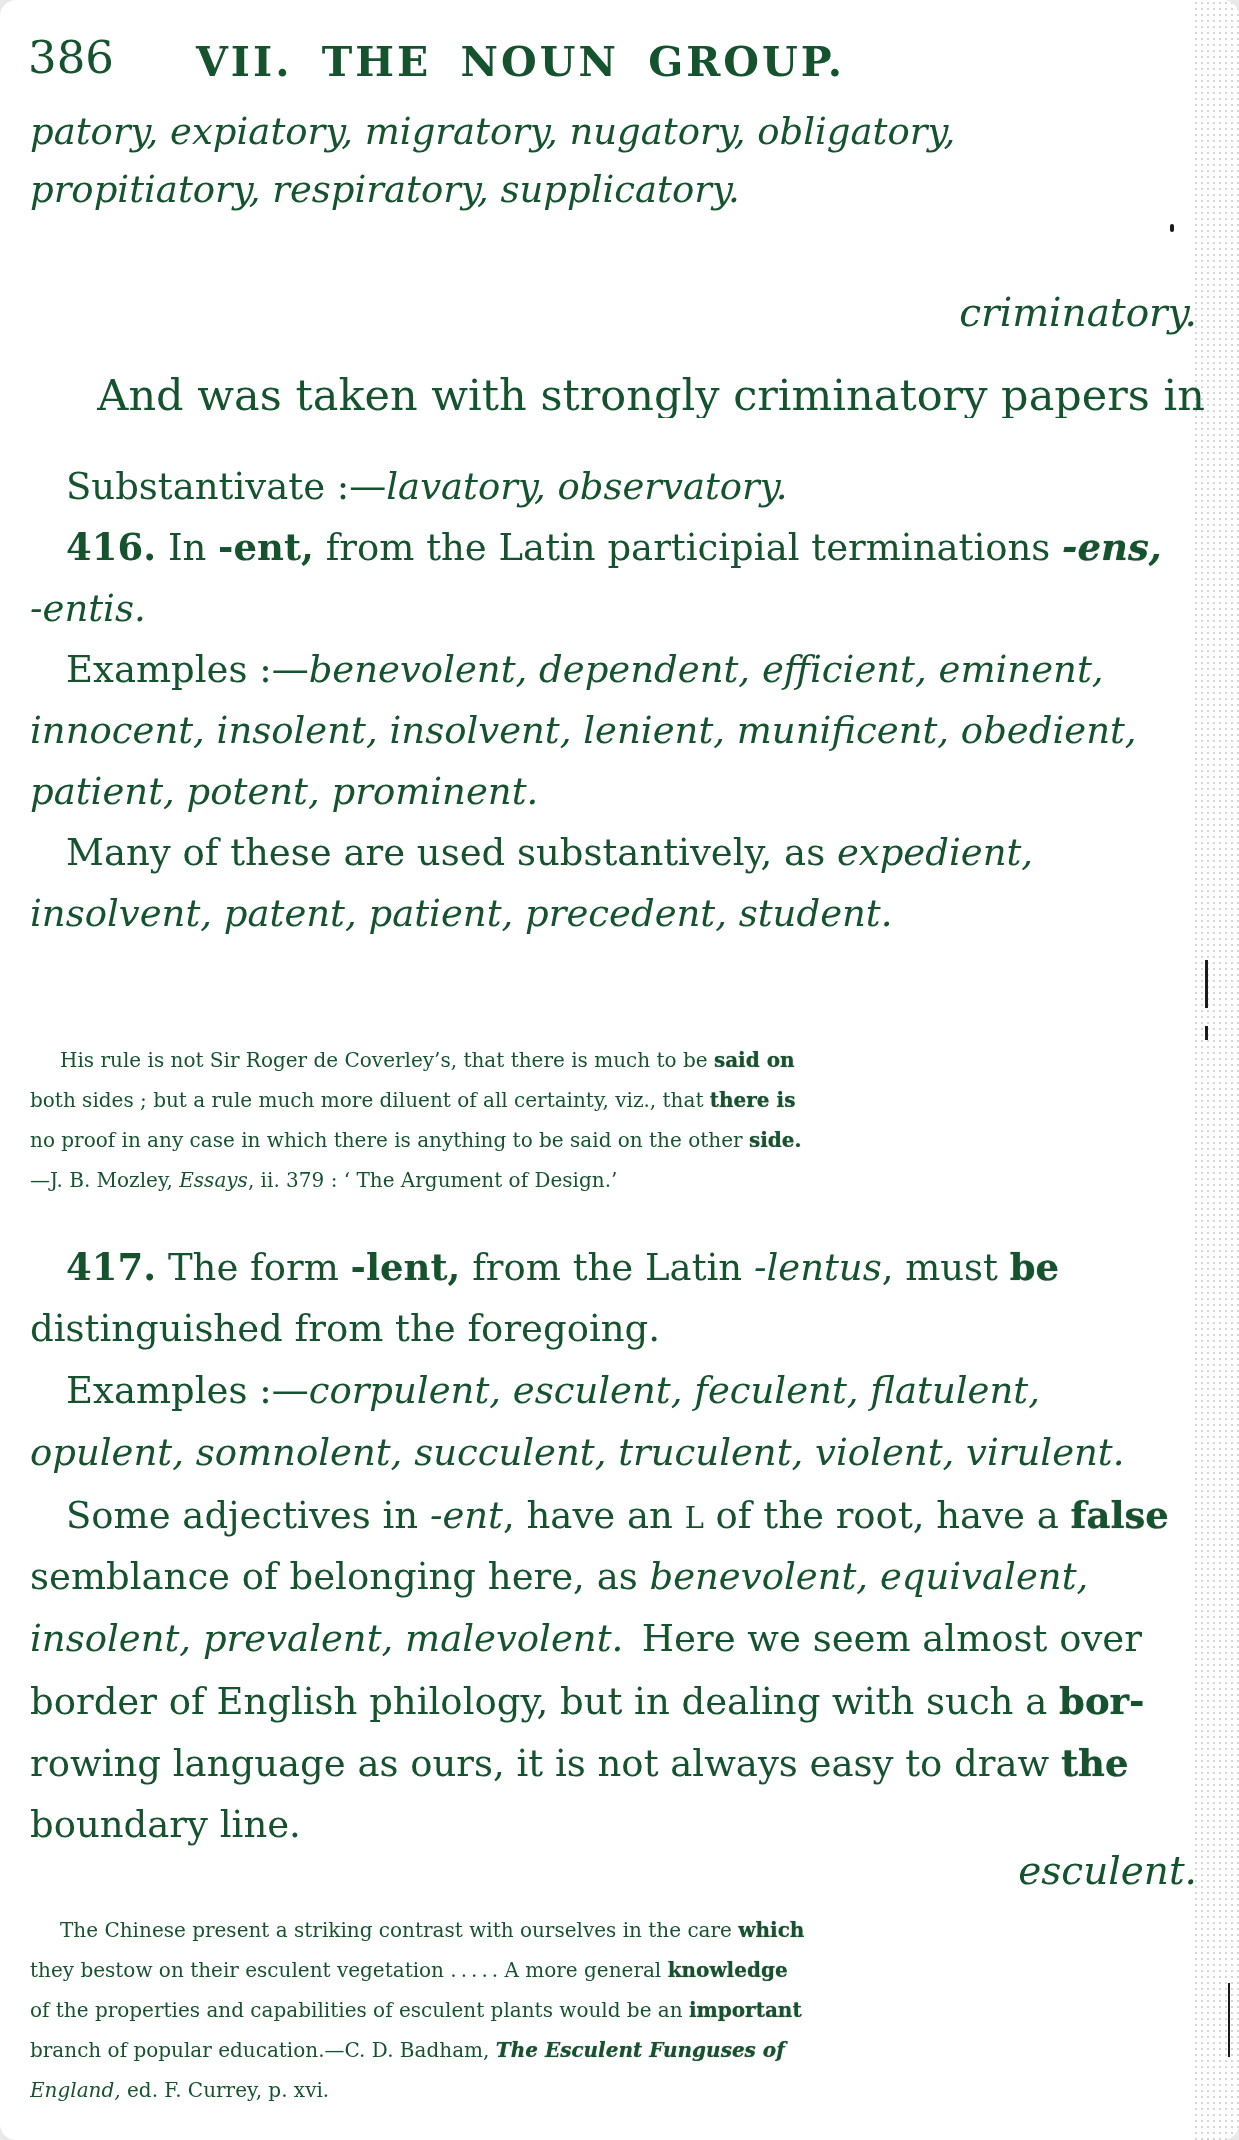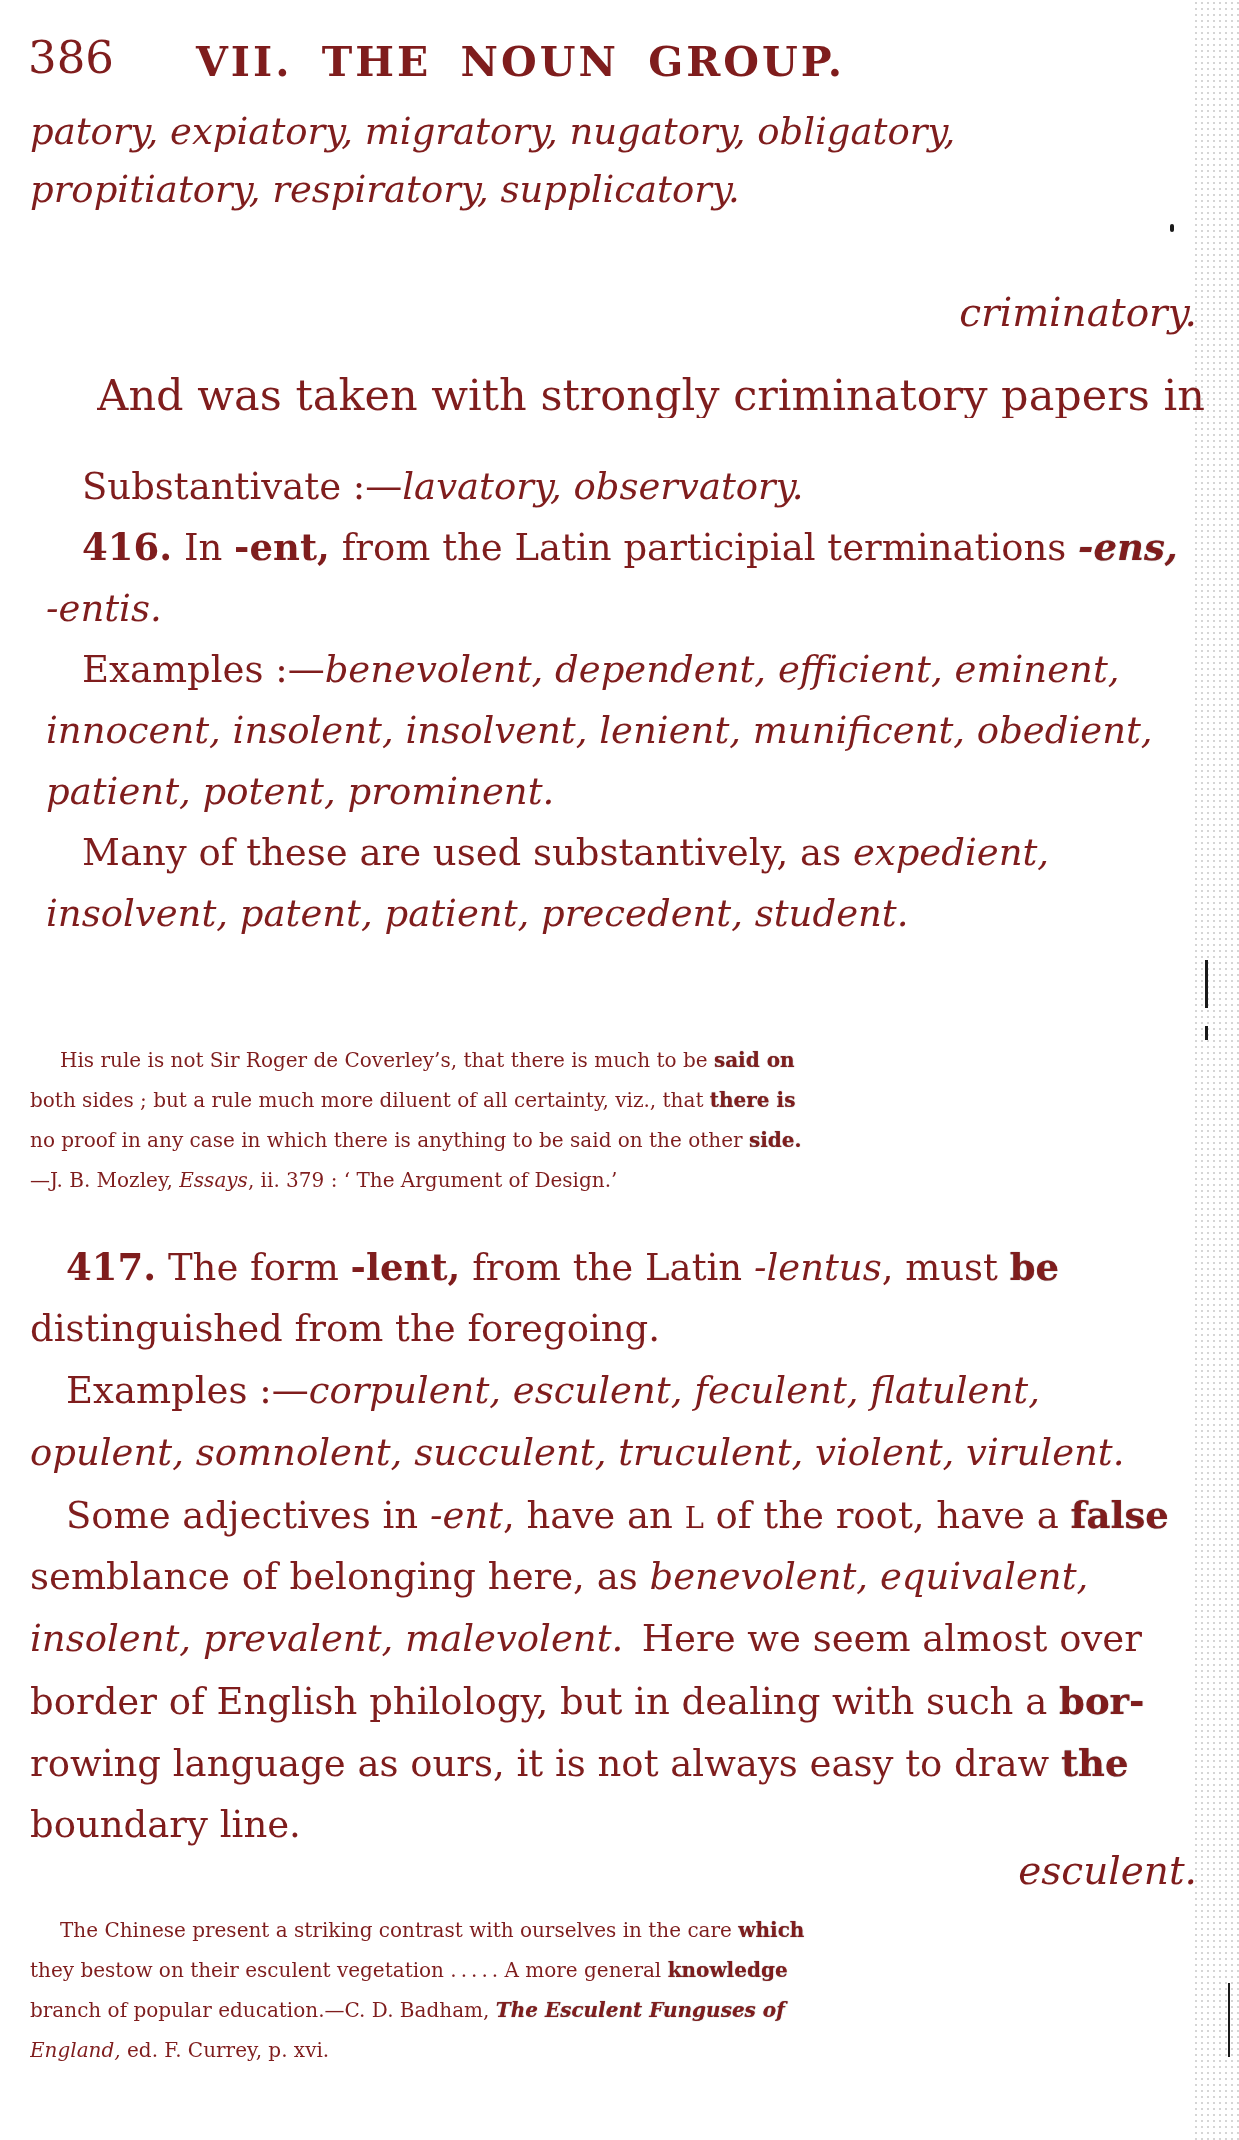--- a/index.html
+++ b/index.html
@@ -1,37 +1,37 @@
 <!DOCTYPE html>
 <html><head>
 <meta charset="utf-8">
 <style>
   html,body{margin:0;padding:0;background:#e9e9e9;}
   .page{position:relative;width:1239px;height:2140px;background:#fefefef9;background-color:#fff;
-        font-family:"DejaVu Serif", serif;color:#7f1d1d;overflow:hidden;}
+        font-family:"DejaVu Serif", serif;color:#14532d;overflow:hidden;border-radius:16px;}
   .halftone{position:absolute;top:0;right:0;width:46px;height:100%;
         background-image:radial-gradient(circle,#cbcbcb 1.1px,rgba(0,0,0,0) 1.4px);
         background-size:6px 6px;opacity:.8;}
   .hdr{position:absolute;top:30px;left:28px;right:34px;height:60px;}
   .pageno{position:absolute;left:0;top:2px;font-size:45px;line-height:52px;}
   .rtitle{position:absolute;left:168px;top:10px;font-size:41px;line-height:44px;
         font-weight:bold;letter-spacing:3px;word-spacing:12px;}
   .bl{position:absolute;left:30px;width:1175px;}
   .line{overflow:hidden;}
   .j::after{content:"";display:inline-block;width:100%;height:0;}
   .h{position:absolute;left:22px;width:1175px;text-align:right;font-style:italic;}
   .h1{top:290px;font-size:39px;}
   .h2{top:972px;font-size:39px;}
   .h3{top:1848px;font-size:39px;}
   .sec-open{top:103px;}
   .sec-open .line{height:58px;line-height:58px;font-size:37px;}
   .q1{top:372px;}
   .q1 .line{height:46px;line-height:46px;font-size:43px;text-align:right;}
   .sec-main1{top:456px;}
-  .sec-main1 .line{height:61px;line-height:61px;font-size:37px;margin-left:16px;}
+  .sec-main1 .line{height:61px;line-height:61px;font-size:37px;}
   .sec-main2{top:1236px;}
   .sec-main2 .line{height:62px;line-height:62px;font-size:37px;}
   .qt .line{height:40px;line-height:40px;font-size:20px;}
   .q2{top:1040px;}
   .q3{top:1910px;}
   .ind{padding-left:36px;}
   .qind{padding-left:30px;}
   .i{font-style:italic;}
   .b{font-weight:bold;}
   .sm{font-weight:bold;text-shadow:0 0 1px rgba(20,20,20,.6);}
@@ -91,20 +91,21 @@
     <div class="line j"><span>border of English philology, but in dealing with such a </span><span class="sm">bor-</span></div>
     <div class="line j"><span>rowing language as ours, it is not always easy to draw </span><span class="sm">the</span></div>
     <div class="line"><span>boundary line.</span></div>
   </div>
 
   <div class="h h3">esculent.</div>
 
   <div class="bl qt q3">
     <div class="line qind j"><span>The Chinese present a striking contrast with ourselves in the care </span><span class="sm">which</span></div>
     <div class="line j"><span>they bestow on their esculent vegetation . . . . . A more general </span><span class="sm">knowledge</span></div>
+    <div class="line j"><span>of the properties and capabilities of esculent plants would be an </span><span class="sm">important</span></div>
     <div class="line j"><span>branch of popular education.—C. D. Badham, </span><span class="i sm">The Esculent Funguses of</span></div>
     <div class="line"><span class="i">England,</span><span> ed. F. Currey, p. xvi.</span></div>
   </div>
 
   <div class="art" style="left:1170px;top:224px;width:4px;height:8px;border-radius:2px;"></div>
   <div class="art" style="left:1205px;top:960px;width:3px;height:48px;"></div>
   <div class="art" style="left:1205px;top:1026px;width:3px;height:14px;"></div>
   <div class="art" style="left:1228px;top:1983px;width:2px;height:74px;"></div>
 
 </div>

